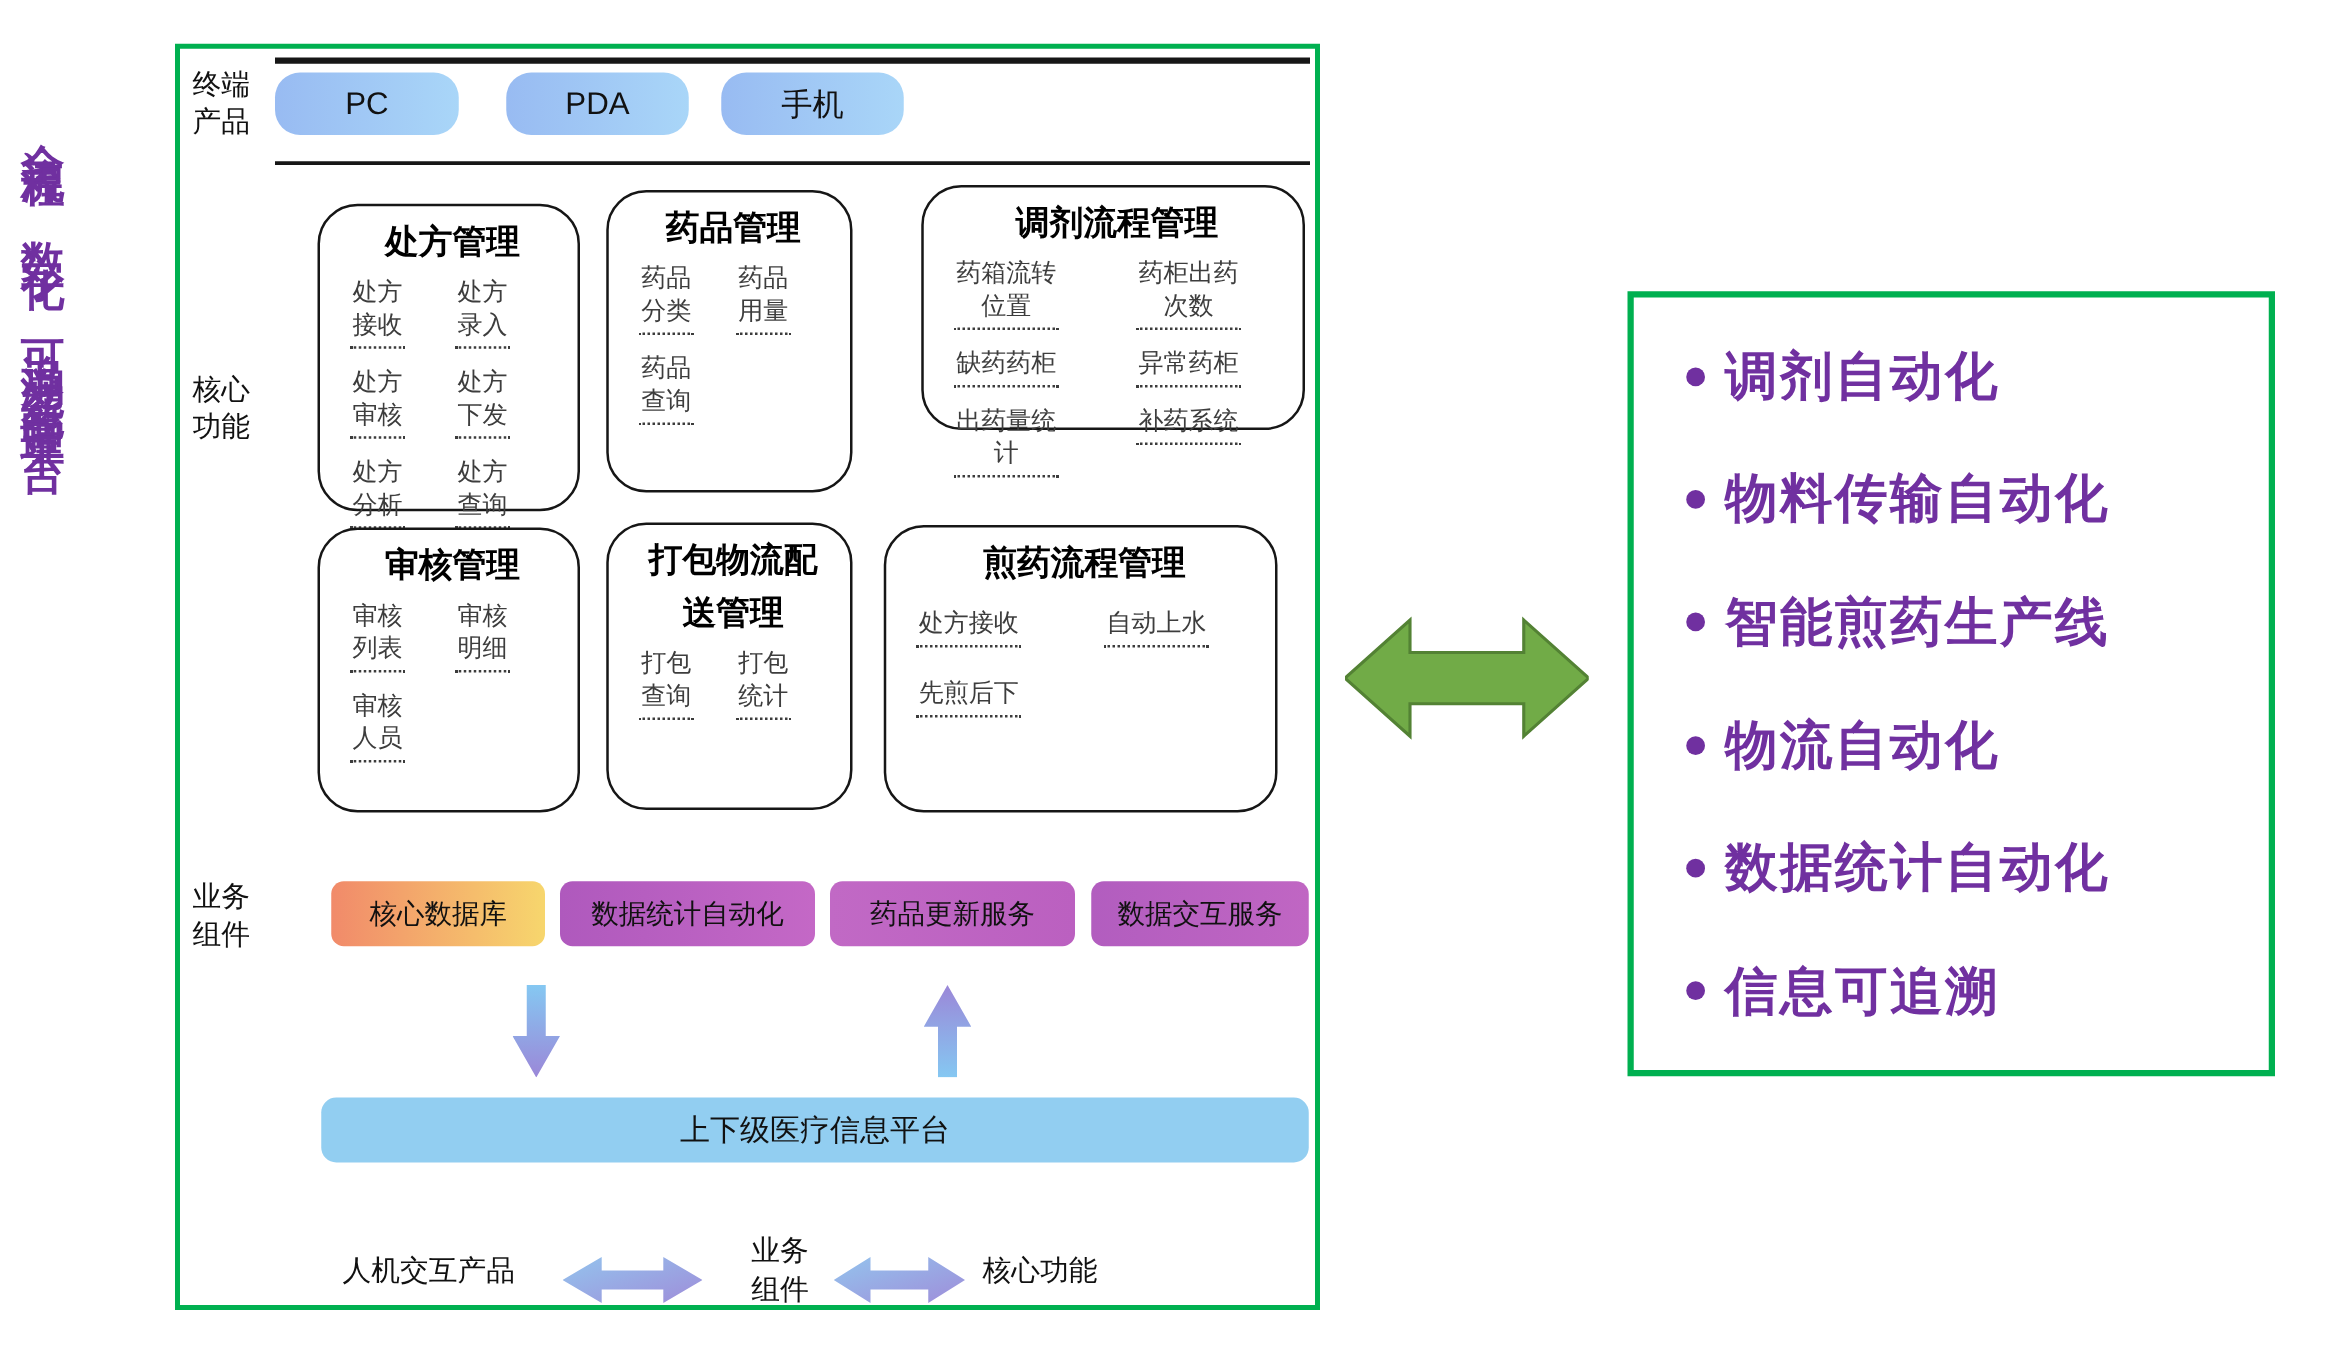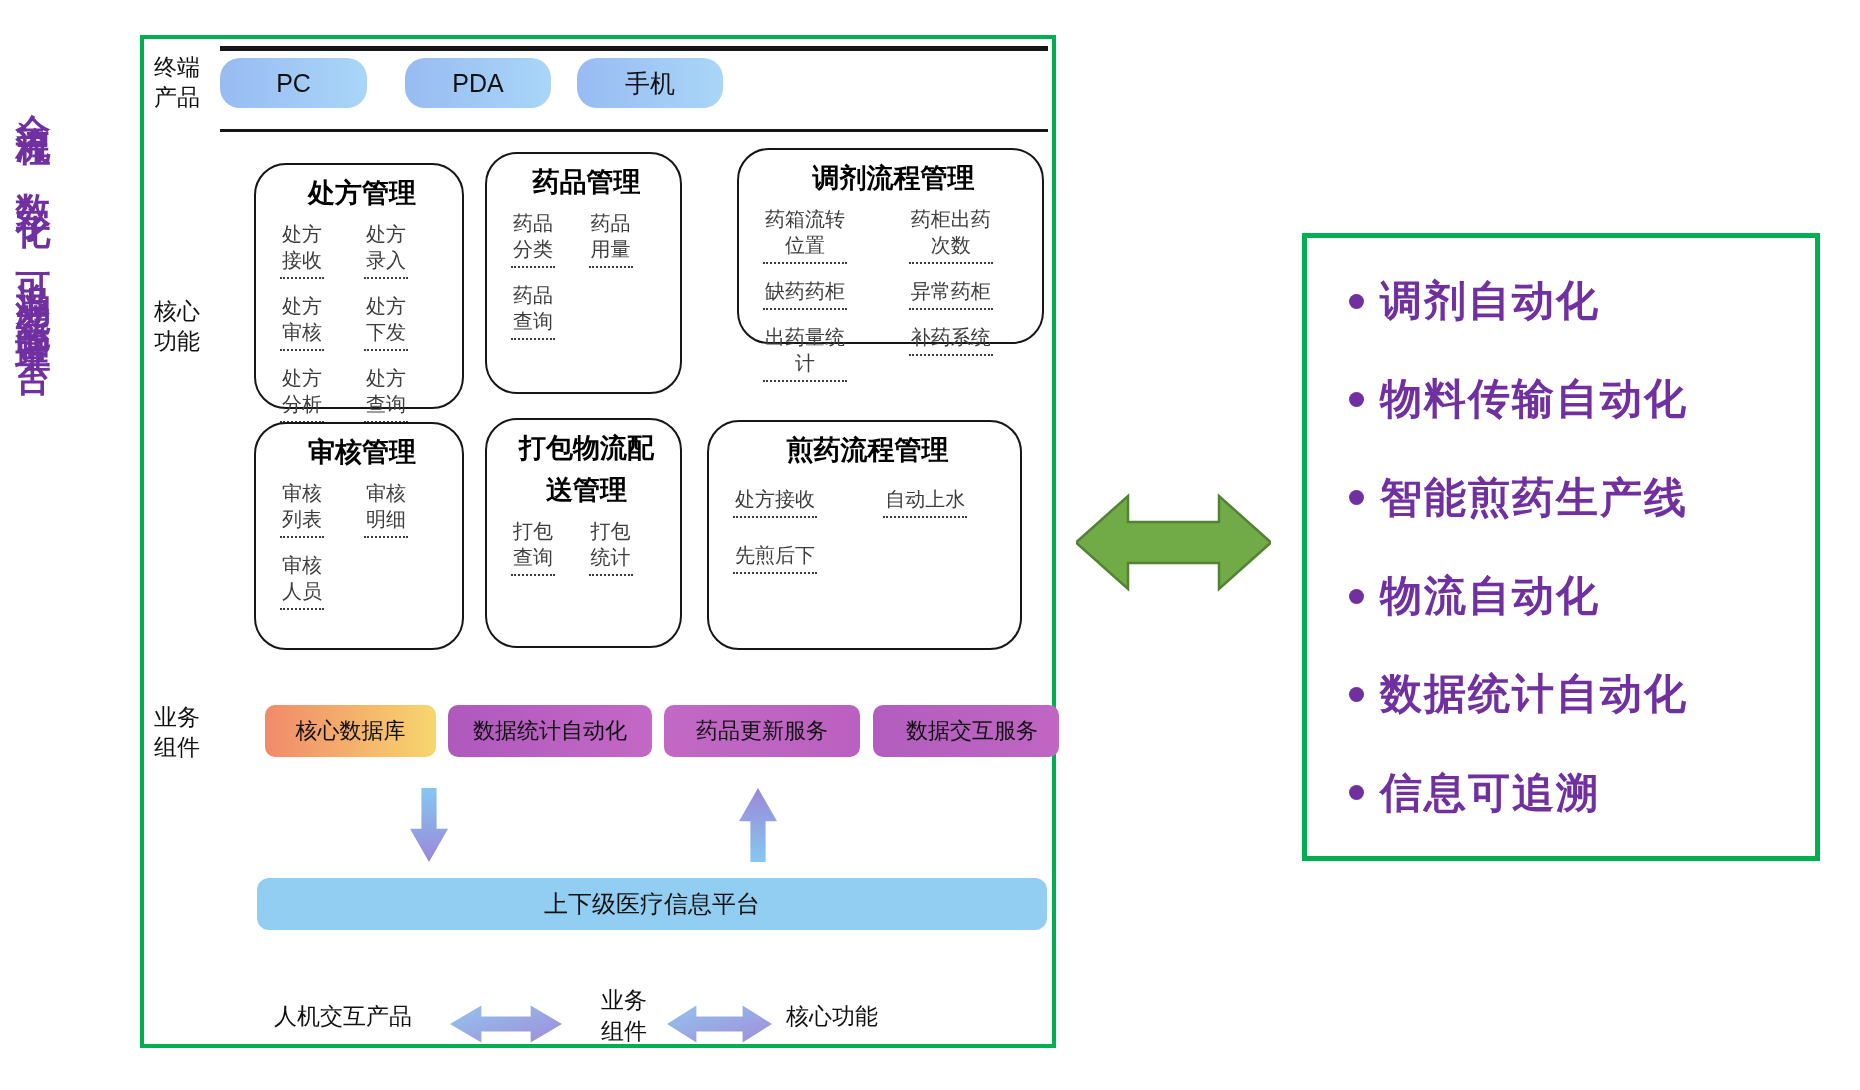--- a/index.html
+++ b/index.html
@@ -51,21 +51,21 @@
   .m6 .mcol{gap:24px;margin-top:8px;}
   .mitem{position:static;font-size:20px;color:#3d3d3d;line-height:1.3;white-space:pre-line;
          text-align:center;border-bottom:2px dotted #3c3c3c;padding:0 2px 4px;}
 
   
   .pill{top:666px;height:52px;border-radius:10px;display:flex;align-items:center;
         justify-content:center;font-size:22px;color:#111;}
   .pill-db{left:121px;width:171px;background:linear-gradient(90deg,#f18a6a,#f7d66d);}
   .pill-rx{left:304px;width:204px;background:linear-gradient(90deg,#af59bd,#c468c6);}
   .pill-drug{left:520px;width:196px;background:linear-gradient(90deg,#c169c5,#bb60c0);}
-  .pill-data{left:729px;width:174px;background:linear-gradient(90deg,#b25dbf,#c066c3);padding-left:12px;}
+  .pill-data{left:729px;width:174px;background:linear-gradient(90deg,#b25dbf,#c066c3);}
 
   
   .varrow{top:749px;width:38px;height:74px;}
   .arrow-down{left:266px;background:linear-gradient(180deg,#85c8f2,#9b87d8);
               clip-path:polygon(30% 0,70% 0,70% 55%,100% 55%,50% 100%,0 55%,30% 55%);}
   .arrow-up{left:595px;background:linear-gradient(180deg,#9b87d8,#85c8f2);
             clip-path:polygon(50% 0,100% 45%,70% 45%,70% 100%,30% 100%,30% 45%,0 45%);}
 
   .platform-bar{left:113px;top:839px;width:790px;height:52px;border-radius:12px;
                 background:#92cef1;display:flex;align-items:center;justify-content:center;

